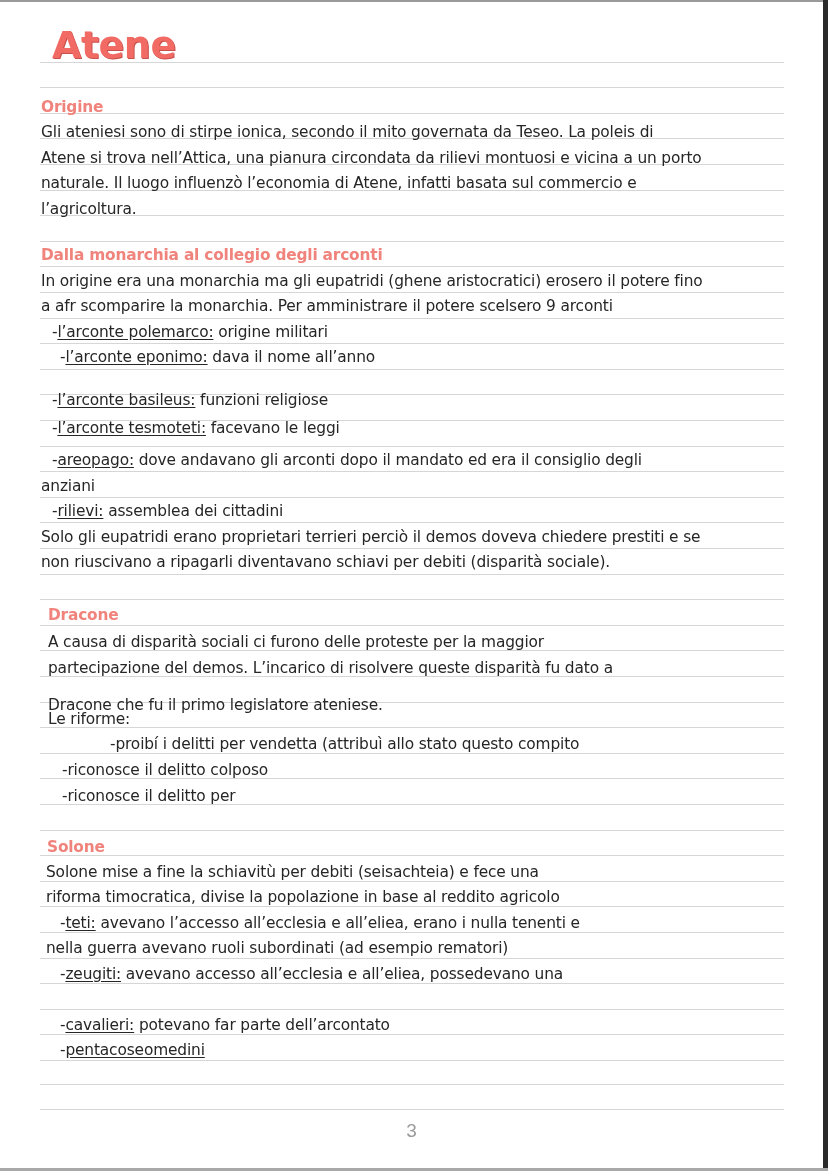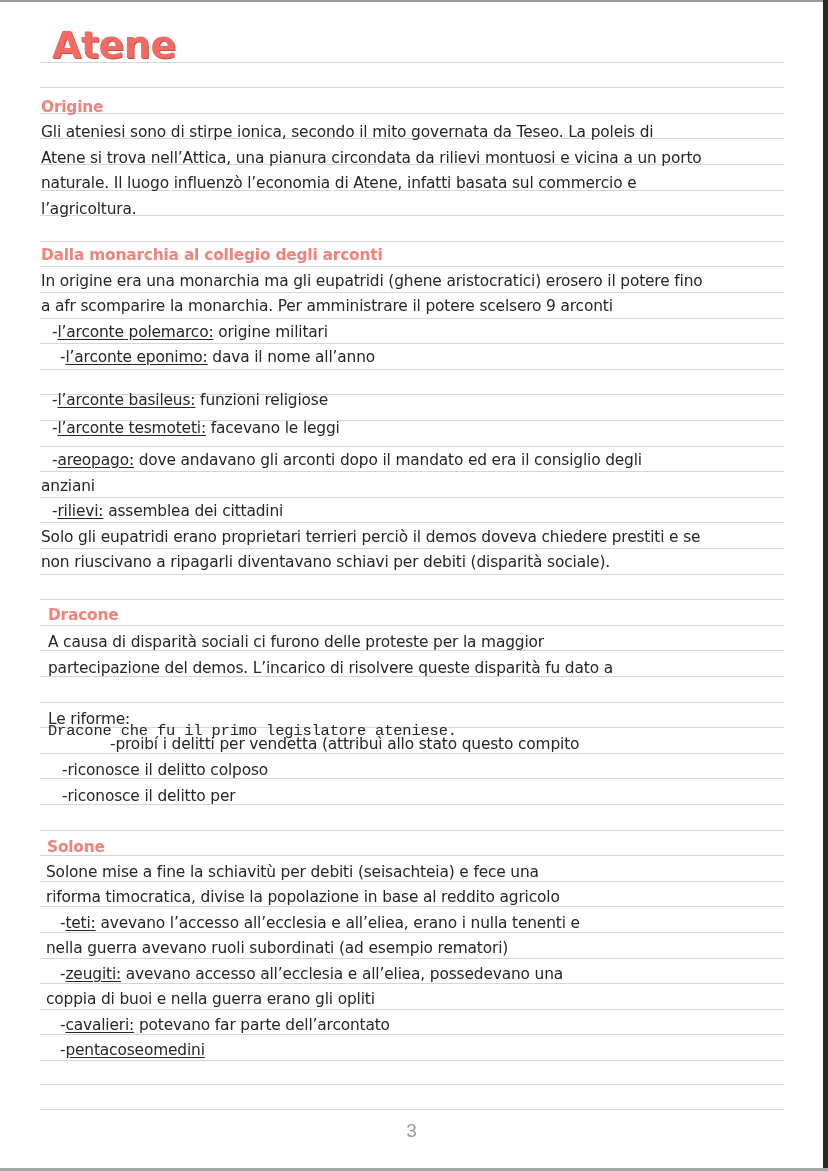--- a/index.html
+++ b/index.html
@@ -164,37 +164,36 @@
   <div class="line" style="left:41px; top:476px;">anziani</div>
   <div class="line" style="left:41px; top:501px;">
     <span style="padding-left:11px;">-</span><span class="u">rilievi:</span><span> assemblea dei cittadini</span>
   </div>
   <div class="line" style="left:41px; top:527px;">Solo gli eupatridi erano proprietari terrieri perciò il demos doveva chiedere prestiti e se</div>
   <div class="line" style="left:41px; top:552px;">non riuscivano a ripagarli diventavano schiavi per debiti (disparità sociale).</div>
 
   <div class="heading" style="left:48px; top:605px;">Dracone</div>
   <div class="line" style="left:48px; top:632px;">A causa di disparità sociali ci furono delle proteste per la maggior</div>
   <div class="line" style="left:48px; top:658px;">partecipazione del demos. L’incarico di risolvere queste disparità fu dato a</div>
-  <div class="line" style="left:48px; top:721px;font-family:Liberation Mono, monospace;">Dracone che fu il primo legislatore ateniese.</div>
+  <div class="line" style="left:48px; top:695px;">Dracone che fu il primo legislatore ateniese.</div>
   <div class="line" style="left:48px; top:709px;text-align:right;">Le riforme:</div>
   <div class="line" style="left:78px; top:734px;margin-left:32px;">-proibí i delitti per vendetta (attribuì allo stato questo compito</div>
   <div class="line" style="left:62px; top:760px;">-riconosce il delitto colposo</div>
   <div class="line" style="left:62px; top:786px;">-riconosce il delitto per</div>
 
   <div class="heading" style="left:47px; top:837px;">Solone</div>
   <div class="line" style="left:46px; top:862px;">Solone mise a fine la schiavitù per debiti (seisachteia) e fece una</div>
   <div class="line" style="left:46px; top:887px;">riforma timocratica, divise la popolazione in base al reddito agricolo</div>
   <div class="line" style="left:46px; top:913px;">
     <span style="padding-left:14px;">-</span><span class="u">teti:</span><span> avevano l’accesso all’ecclesia e all’eliea, erano i nulla tenenti e</span>
   </div>
   <div class="line" style="left:46px; top:938px;">nella guerra avevano ruoli subordinati (ad esempio rematori)</div>
   <div class="line" style="left:46px; top:964px;">
     <span style="padding-left:14px;">-</span><span class="u">zeugiti:</span><span> avevano accesso all’ecclesia e all’eliea, possedevano una</span>
   </div>
-  <div class="line" style="left:46px; top:989px;">coppia di buoi e nella guerra erano gli opliti</div>
   <div class="line" style="left:46px; top:1015px;">
     <span style="padding-left:14px;">-</span><span class="u">cavalieri:</span><span> potevano far parte dell’arcontato</span>
   </div>
   <div class="line" style="left:46px; top:1040px;">
     <span style="padding-left:14px;">-</span><span class="u">pentacoseomedini</span><span></span>
   </div>
 
   <div class="page-number">3</div>
 </div>
 

